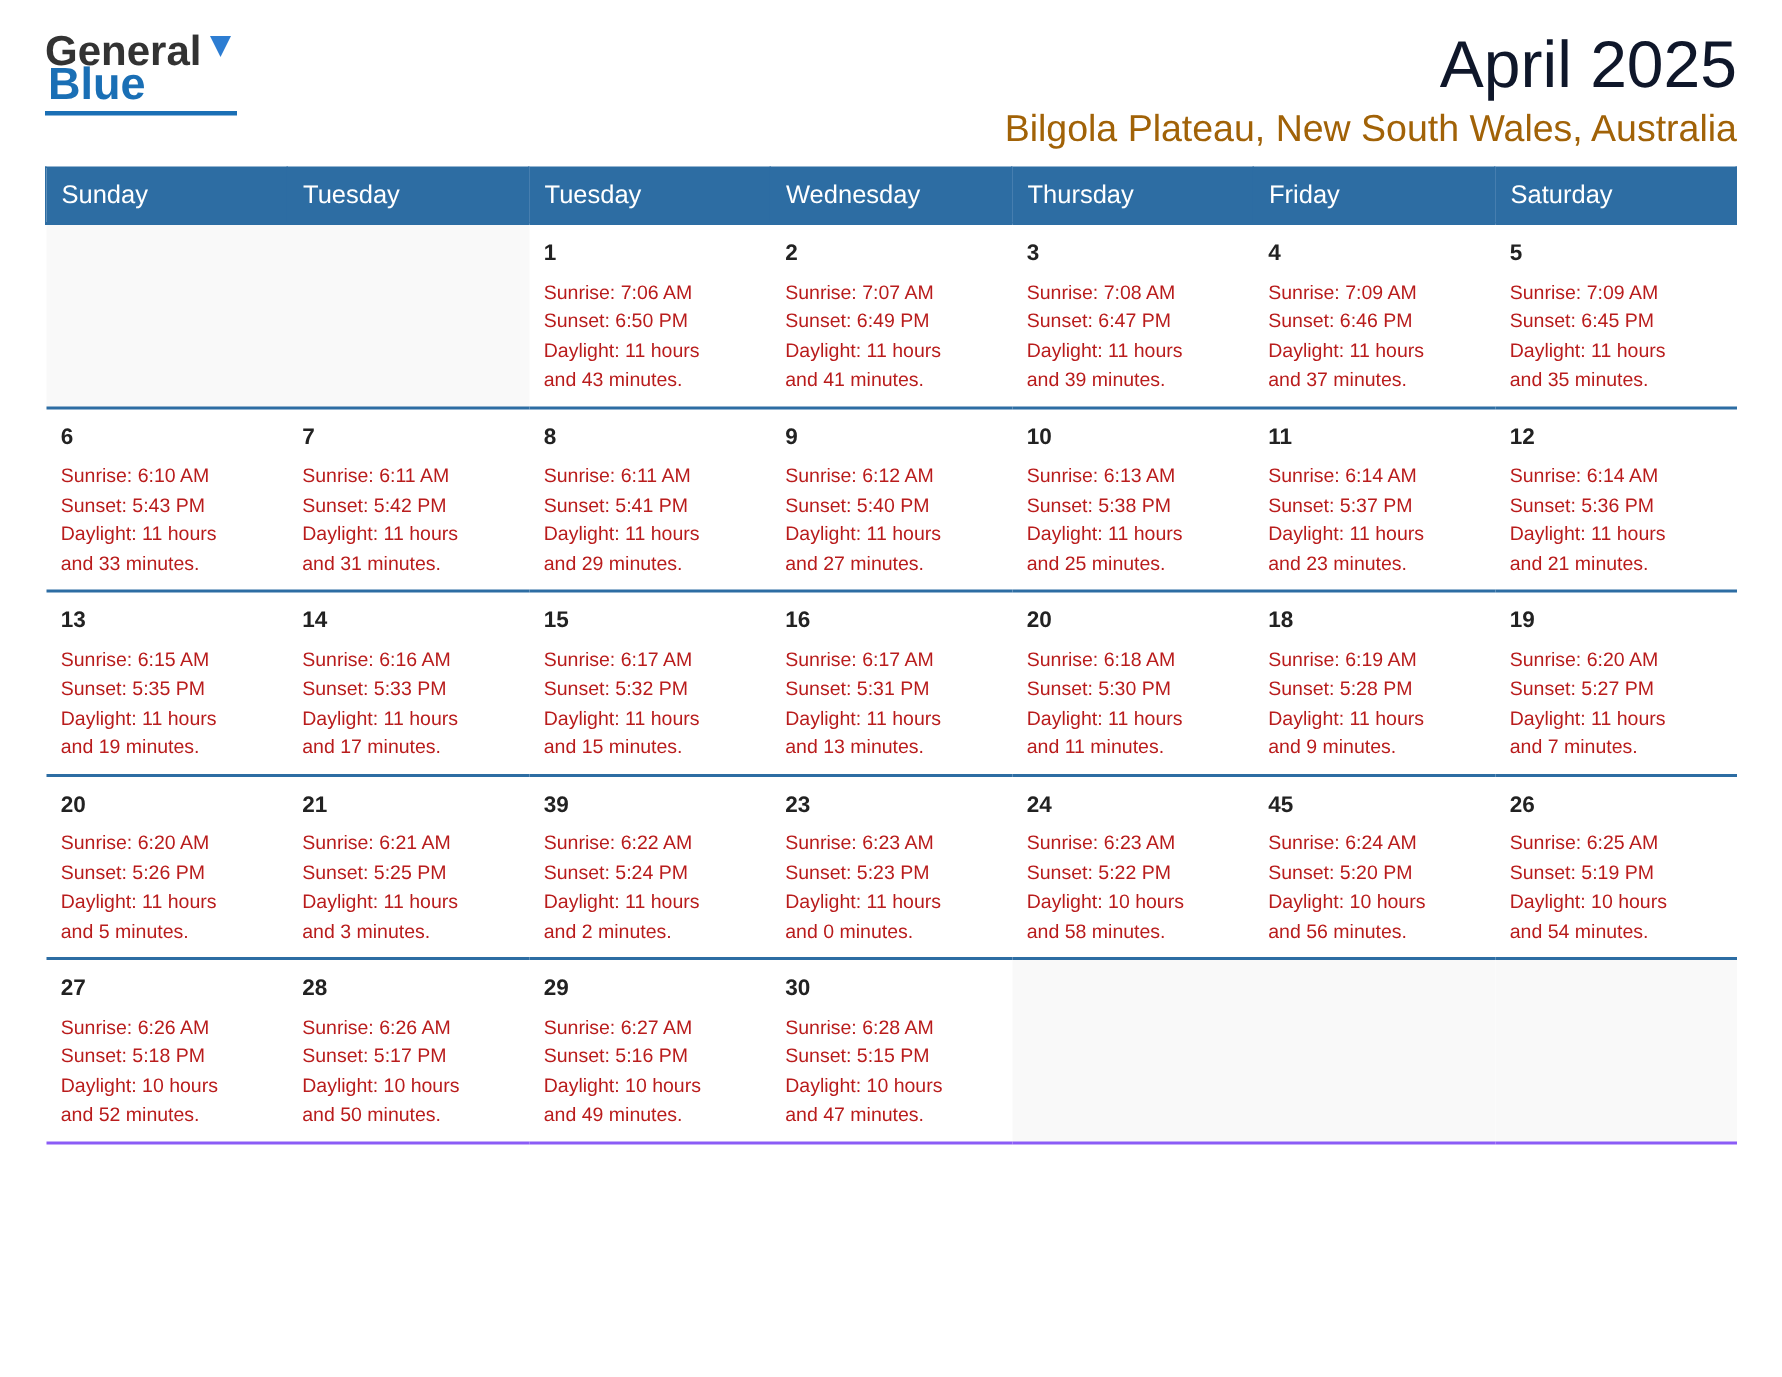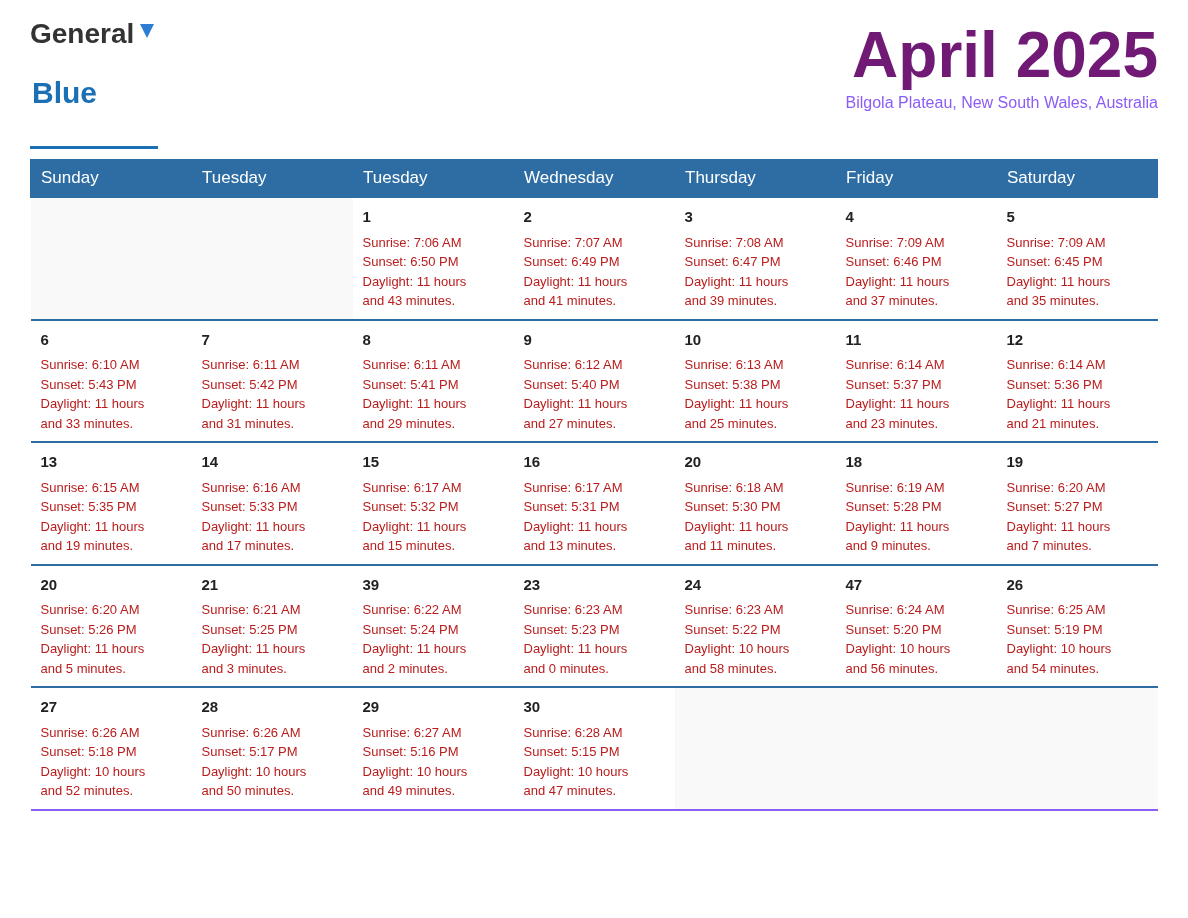--- a/index.html
+++ b/index.html
@@ -14,49 +14,48 @@
     .header-area {
       display: flex;
       justify-content: space-between;
       align-items: flex-start;
       margin-bottom: 10px;
     }
     .logo-area {
       display: flex;
       flex-direction: column;
       align-items: flex-start;
-      gap: 36px;
     }
     .logo-text {
       font-size: 28px;
       font-weight: bold;
       color: #333;
       line-height: 1;
     }
     .logo-text .general {
       color: #333;
     }
     .logo-underline {
       width: 100%;
       height: 3px;
       background: #1a6fb5;
       margin-top: 2px;
     }
     .title-area {
       text-align: right;
     }
     .month-title {
-      font-size: 64px;
-      font-weight: bold;
-      color: #701a75;
+      font-size: 44px;
+      font-weight: normal;
+      color: #0f172a;
       line-height: 1.1;
     }
     .location-title {
-      font-size: 16px;
-      color: #8b5cf6;
+      font-size: 25px;
+      color: #a16207;
       margin-top: 4px;
     }
     .calendar-table {
       width: 100%;
       border-collapse: collapse;
       margin-top: 10px;
     }
     .calendar-table thead tr th {
       background: #2d6da3;
       color: #fff;
@@ -236,21 +235,21 @@
         </td>
         <td>
           <span class="day-number">23</span>
           <div class="day-info">Sunrise: 6:23 AM<br>Sunset: 5:23 PM<br>Daylight: 11 hours<br>and 0 minutes.</div>
         </td>
         <td>
           <span class="day-number">24</span>
           <div class="day-info">Sunrise: 6:23 AM<br>Sunset: 5:22 PM<br>Daylight: 10 hours<br>and 58 minutes.</div>
         </td>
         <td>
-          <span class="day-number">47</span>
+          <span class="day-number">45</span>
           <div class="day-info">Sunrise: 6:24 AM<br>Sunset: 5:20 PM<br>Daylight: 10 hours<br>and 56 minutes.</div>
         </td>
         <td>
           <span class="day-number">26</span>
           <div class="day-info">Sunrise: 6:25 AM<br>Sunset: 5:19 PM<br>Daylight: 10 hours<br>and 54 minutes.</div>
         </td>
       </tr>
       <tr>
         <td>
           <span class="day-number">27</span>

